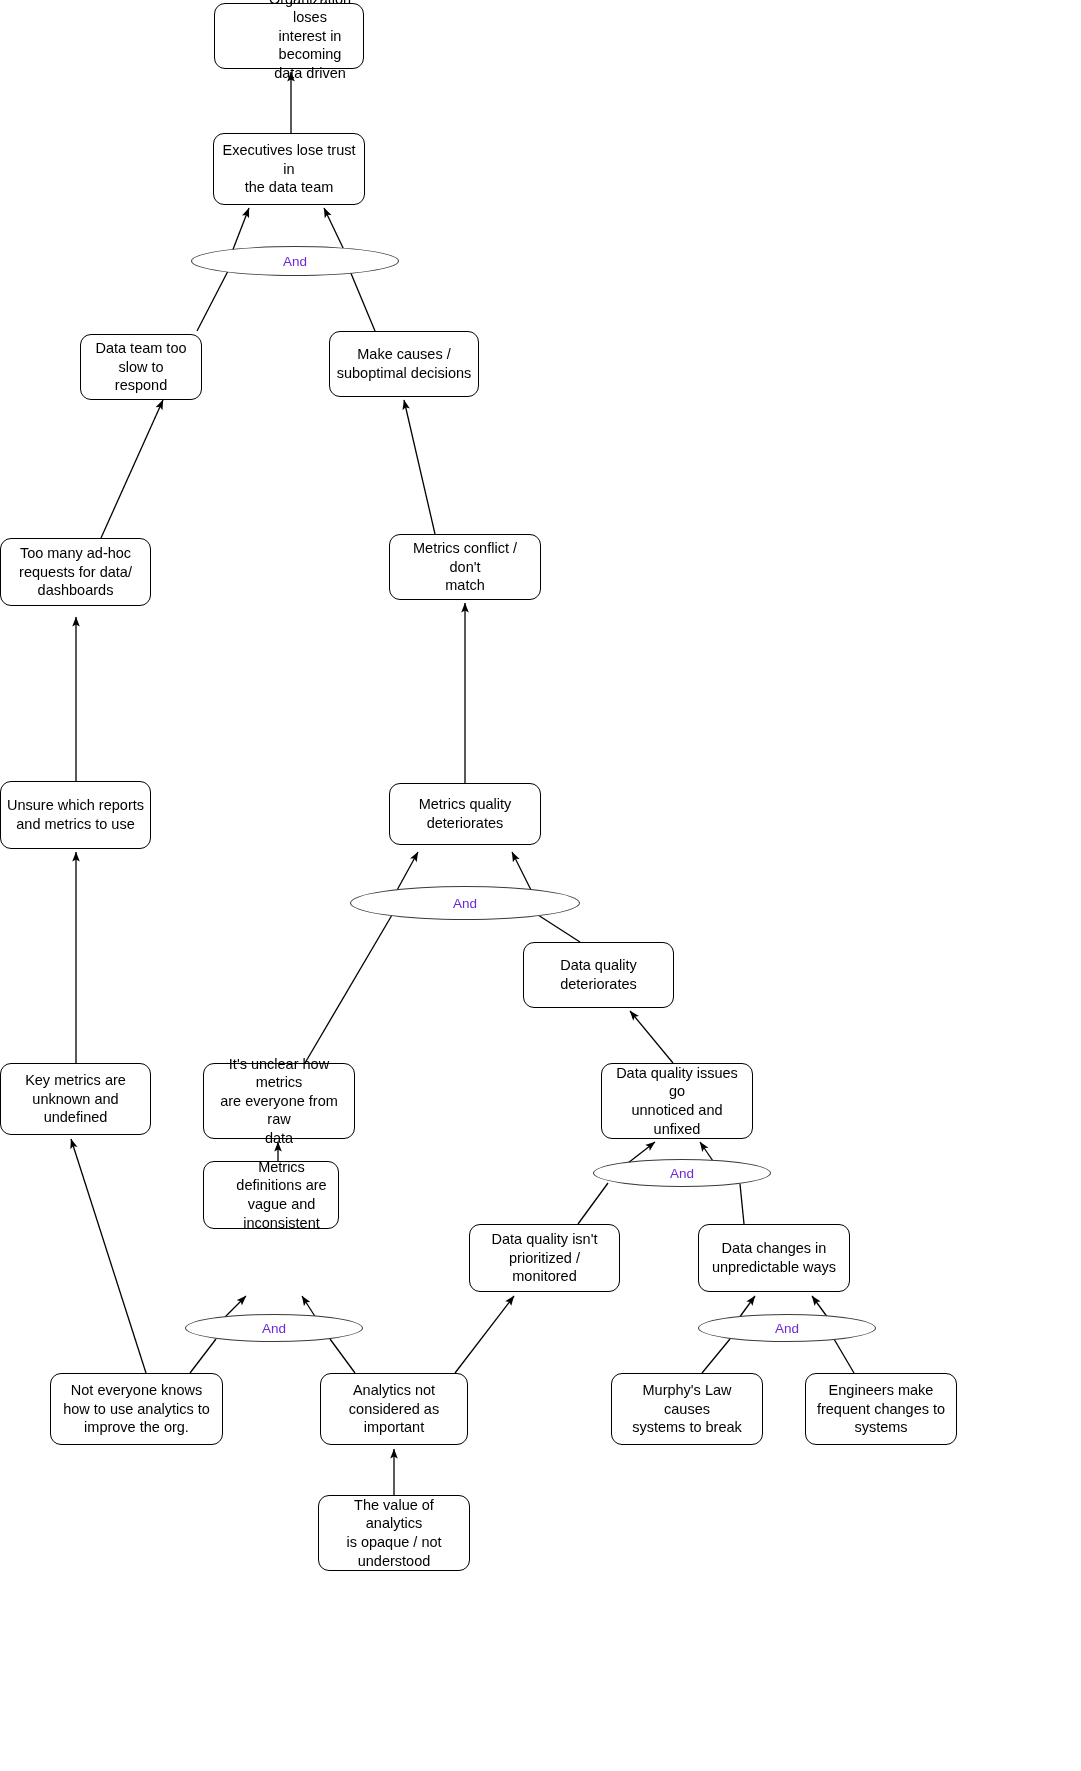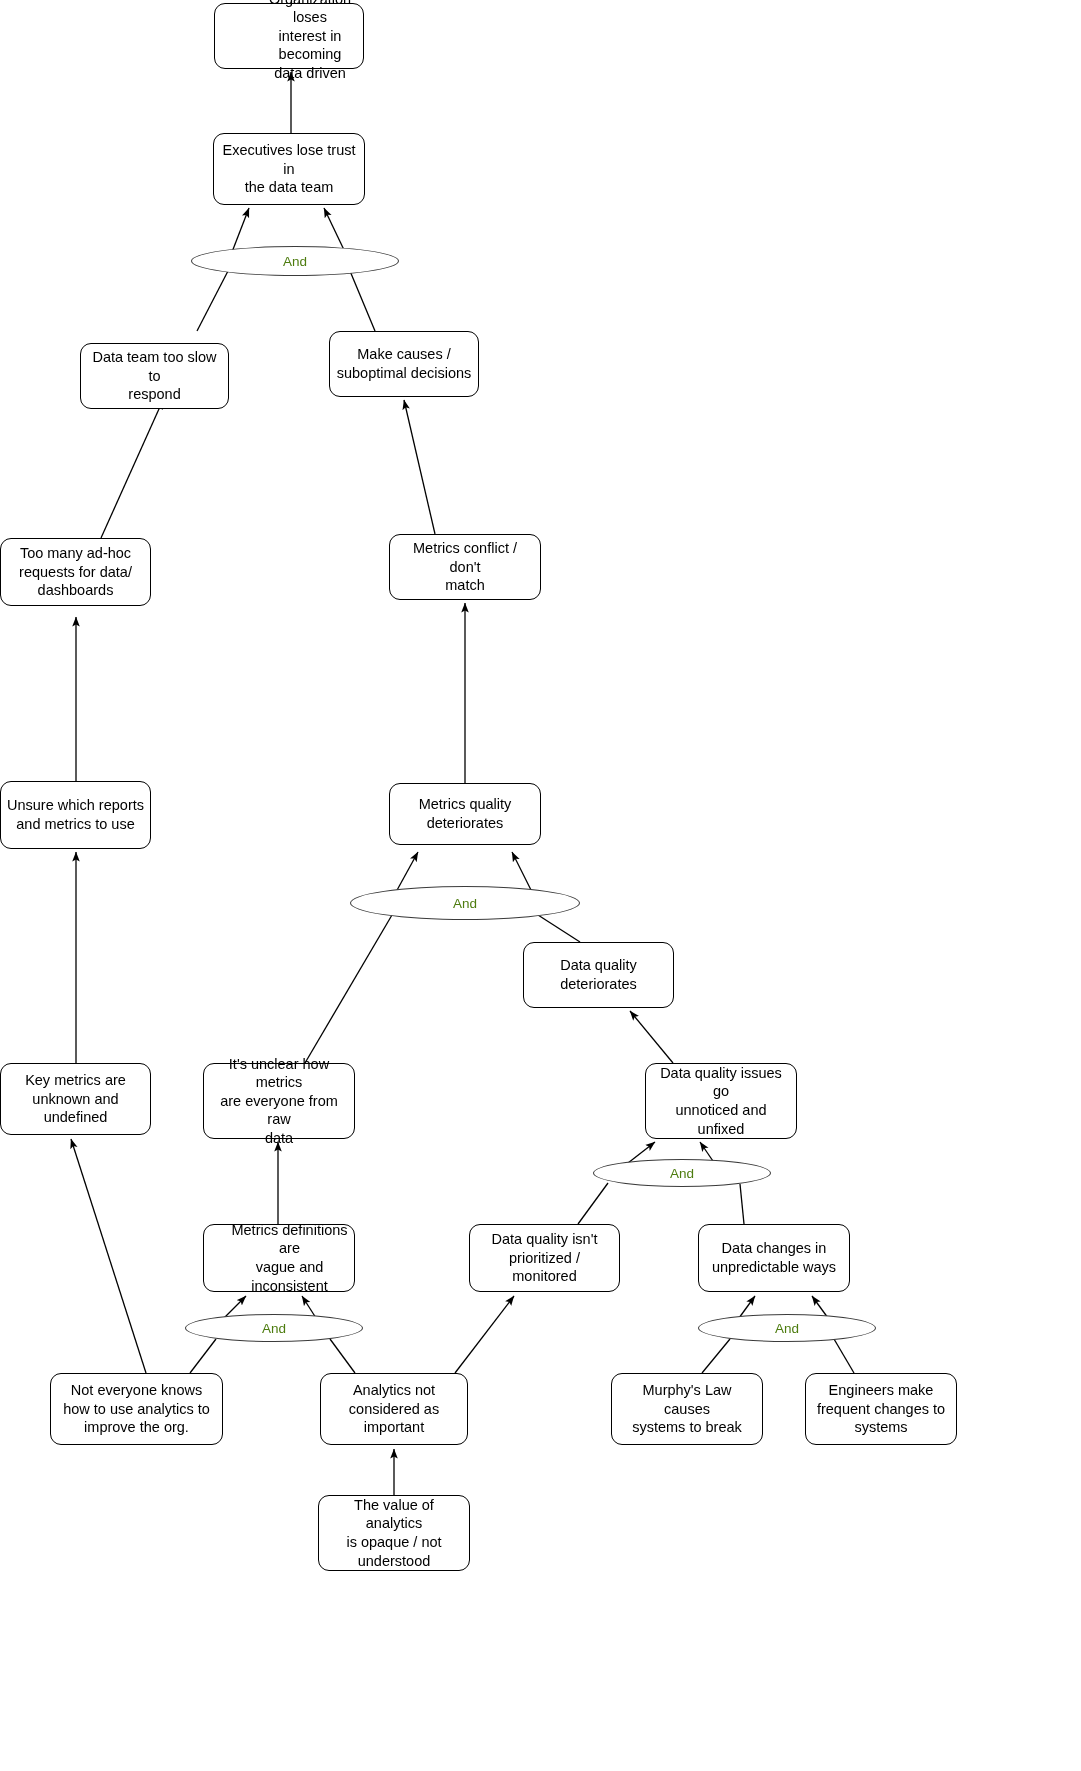--- a/index.html
+++ b/index.html
@@ -43,21 +43,21 @@
     position: absolute;
     box-sizing: border-box;
     border: 1.2px solid #3b3b3b;
     border-radius: 50%;
     background: #ffffff;
     display: flex;
     align-items: center;
     justify-content: center;
     text-align: center;
     font-size: 13.5px;
-    color: #4d7c0f;
+    color: #6d28d9;
   }
 </style>
 </head>
 <body>
 
 <div id="canvas">
   <svg id="edges" viewBox="0 0 1081 1771">
     <defs>
       <marker id="arrowhead" markerWidth="9" markerHeight="9" refX="7.4" refY="3.1" orient="auto" markerUnits="strokeWidth">
         <path d="M0,0.2 L7.6,3.1 L0,6.0 L1.7,3.1 Z" fill="#000000"></path>
@@ -96,44 +96,44 @@
         <polyline points="455,1373 514,1296" fill="none" stroke="#000000" stroke-width="1.3" marker-end="url(#arrowhead)"></polyline>
         <polyline points="394,1495 394,1449" fill="none" stroke="#000000" stroke-width="1.3" marker-end="url(#arrowhead)"></polyline>
       </g>
   </svg>
   <div id="node-layer">
       <div class="node" style="left: 214px; top: 3px; width: 150px; height: 66px; padding-left: 48px;">Organization loses
 interest in becoming
 data driven</div>
       <div class="node" style="left: 213px; top: 133px; width: 152px; height: 72px;">Executives lose trust in
 the data team</div>
-      <div class="node" style="left: 80px; top: 343px; width: 149px; height: 66px;">Data team too slow to
+      <div class="node" style="left: 80px; top: 334px; width: 122px; height: 66px;">Data team too slow to
 respond</div>
       <div class="node" style="left: 329px; top: 331px; width: 150px; height: 66px;">Make causes /
 suboptimal decisions</div>
       <div class="node" style="left: 0px; top: 538px; width: 151px; height: 68px;">Too many ad-hoc
 requests for data/
 dashboards</div>
       <div class="node" style="left: 389px; top: 534px; width: 152px; height: 66px;">Metrics conflict / don't
 match</div>
       <div class="node" style="left: 0px; top: 781px; width: 151px; height: 68px;">Unsure which reports
 and metrics to use</div>
       <div class="node" style="left: 389px; top: 783px; width: 152px; height: 62px;">Metrics quality
 deteriorates</div>
       <div class="node" style="left: 523px; top: 942px; width: 151px; height: 66px;">Data quality
 deteriorates</div>
       <div class="node" style="left: 0px; top: 1063px; width: 151px; height: 72px;">Key metrics are
 unknown and
 undefined</div>
       <div class="node" style="left: 203px; top: 1063px; width: 152px; height: 76px;">It's unclear how metrics
 are everyone from raw
 data</div>
-      <div class="node" style="left: 601px; top: 1063px; width: 152px; height: 76px; margin-left: 44px;">Data quality issues go
+      <div class="node" style="left: 601px; top: 1063px; width: 152px; height: 76px;">Data quality issues go
 unnoticed and unfixed</div>
-      <div class="node" style="left: 203px; top: 1224px; width: 152px; height: 68px; padding-left: 27px;">Metrics definitions are
+      <div class="node" style="left: 203px; top: 1161px; width: 136px; height: 68px; padding-left: 27px;">Metrics definitions are
 vague and inconsistent</div>
       <div class="node" style="left: 469px; top: 1224px; width: 151px; height: 68px;">Data quality isn't
 prioritized / monitored</div>
       <div class="node" style="left: 698px; top: 1224px; width: 152px; height: 68px;">Data changes in
 unpredictable ways</div>
       <div class="node" style="left: 50px; top: 1373px; width: 173px; height: 72px;">Not everyone knows
 how to use analytics to
 improve the org.</div>
       <div class="node" style="left: 320px; top: 1373px; width: 148px; height: 72px;">Analytics not
 considered as

